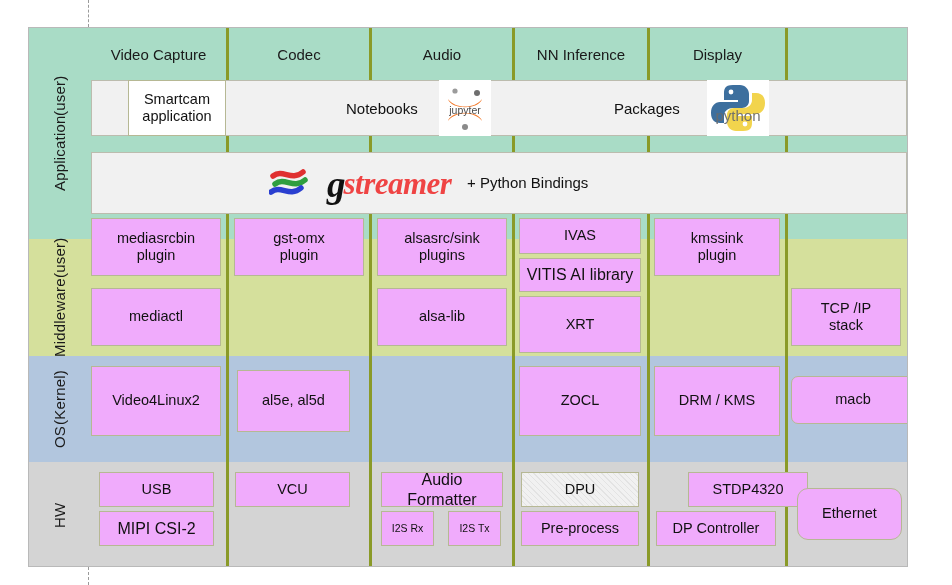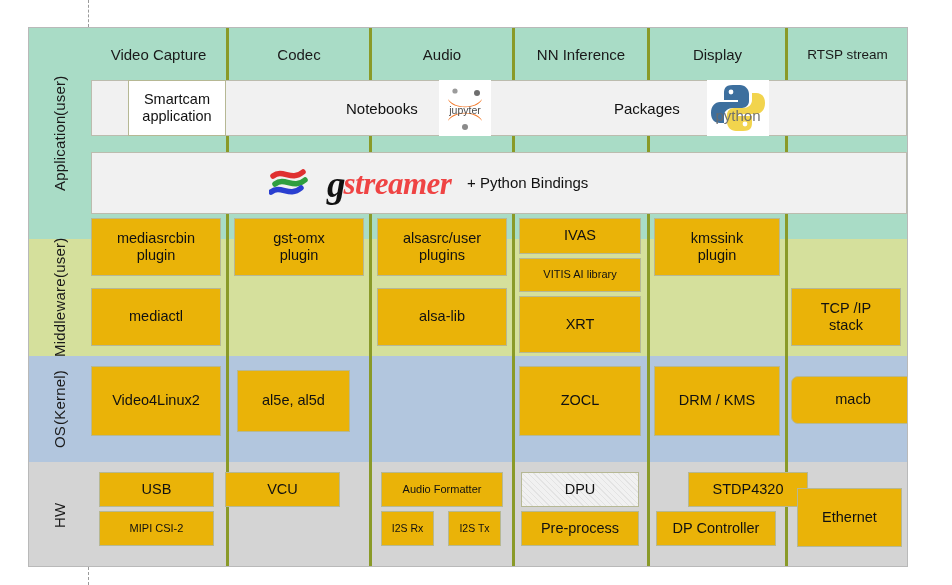--- a/index.html
+++ b/index.html
@@ -28,25 +28,25 @@
   .vlabel{position:absolute;display:flex;align-items:center;justify-content:center;
           writing-mode:vertical-rl;transform:rotate(180deg);
           font-size:15px;line-height:1.15;text-align:center;color:#1a1a1a;letter-spacing:.2px;}
 
   
   .colhead{position:absolute;display:flex;align-items:center;justify-content:center;
            font-size:15px;color:#1a1a1a;text-align:center;}
   .colhead.sm{font-size:13.5px;}
 
   
-  .box{position:absolute;box-sizing:border-box;background:#eab308;
+  .box{position:absolute;box-sizing:border-box;background:#f0abfc;
        border:1px solid #b6b894;display:flex;align-items:center;justify-content:center;
        text-align:center;font-size:14.5px;line-height:1.2;color:#111;padding:2px 3px;}
   .box.plain{background:#ffffff;}
-  .box.tiny{font-size:11px;}
+  .box.tiny{font-size:16px;}
   .box.xs{font-size:10.5px;}
   .box.hatch{background:
       repeating-linear-gradient(45deg,#f1f1f1 0 3px,#e3e3e3 3px 4px);}
 
   
   .strip{position:absolute;box-sizing:border-box;background:#f1f1f1;
          border:1px solid #bcbcae;}
 
   .lbl{position:absolute;font-size:15px;color:#111;white-space:nowrap;}
 
@@ -108,23 +108,20 @@
     </div>
     <div class="colhead" style="left:486px;top:3px;width:0;height:0;"></div>
     <div class="colhead" style="left:343px;top:3px;width:140px;height:46px;">
       <span>Audio</span>
     </div>
     <div class="colhead" style="left:486px;top:3px;width:132px;height:46px;">
       <span>NN Inference</span>
     </div>
     <div class="colhead" style="left:621px;top:3px;width:135px;height:46px;">
       <span>Display</span>
-    </div>
-    <div class="colhead sm" style="left:759px;top:3px;width:119px;height:46px;">
-      <span>RTSP stream</span>
     </div>
 
     <div class="strip" style="left:62px;top:52px;width:816px;height:56px;"></div>
 
     <div class="box plain" style="left:99px;top:52px;width:98px;height:56px;flex-direction:column;">
       <span>Smartcam</span>
       <span>application</span>
     </div>
 
     <div class="lbl" style="left:317px;top:72px;">
@@ -182,21 +179,21 @@
       <span>mediasrcbin</span>
       <span>plugin</span>
     </div>
 
     <div class="box" style="left:205px;top:190px;width:130px;height:58px;flex-direction:column;">
       <span>gst-omx</span>
       <span>plugin</span>
     </div>
 
     <div class="box" style="left:348px;top:190px;width:130px;height:58px;flex-direction:column;">
-      <span>alsasrc/user</span>
+      <span>alsasrc/sink</span>
       <span>plugins</span>
     </div>
 
     <div class="box" style="left:490px;top:190px;width:122px;height:36px;">
       <span>IVAS</span>
     </div>
 
     <div class="box tiny" style="left:490px;top:230px;width:122px;height:34px;">
       <span>VITIS AI library</span>
     </div>
@@ -240,21 +237,21 @@
       <span>macb</span>
     </div>
 
     <div class="box" style="left:70px;top:444px;width:115px;height:35px;">
       <span>USB</span>
     </div>
     <div class="box tiny" style="left:70px;top:483px;width:115px;height:35px;">
       <span>MIPI CSI-2</span>
     </div>
 
-    <div class="box" style="left:196px;top:444px;width:115px;height:35px;">
+    <div class="box" style="left:206px;top:444px;width:115px;height:35px;">
       <span>VCU</span>
     </div>
 
     <div class="box tiny" style="left:352px;top:444px;width:122px;height:35px;">
       <span>Audio Formatter</span>
     </div>
     <div class="box xs" style="left:352px;top:483px;width:53px;height:35px;">
       <span>I2S Rx</span>
     </div>
     <div class="box xs" style="left:419px;top:483px;width:53px;height:35px;">
@@ -268,18 +265,18 @@
       <span>Pre-process</span>
     </div>
 
     <div class="box" style="left:627px;top:444px;width:120px;height:35px;margin-left:32px;">
       <span>STDP4320</span>
     </div>
     <div class="box" style="left:627px;top:483px;width:120px;height:35px;">
       <span>DP Controller</span>
     </div>
 
-    <div class="box" style="left:768px;top:460px;width:105px;height:59px;">
+    <div class="box" style="left:768px;top:460px;width:105px;height:52px;border-radius:11px;">
       <span>Ethernet</span>
     </div>
 
   </div>
 </div>
 
 </body></html>

